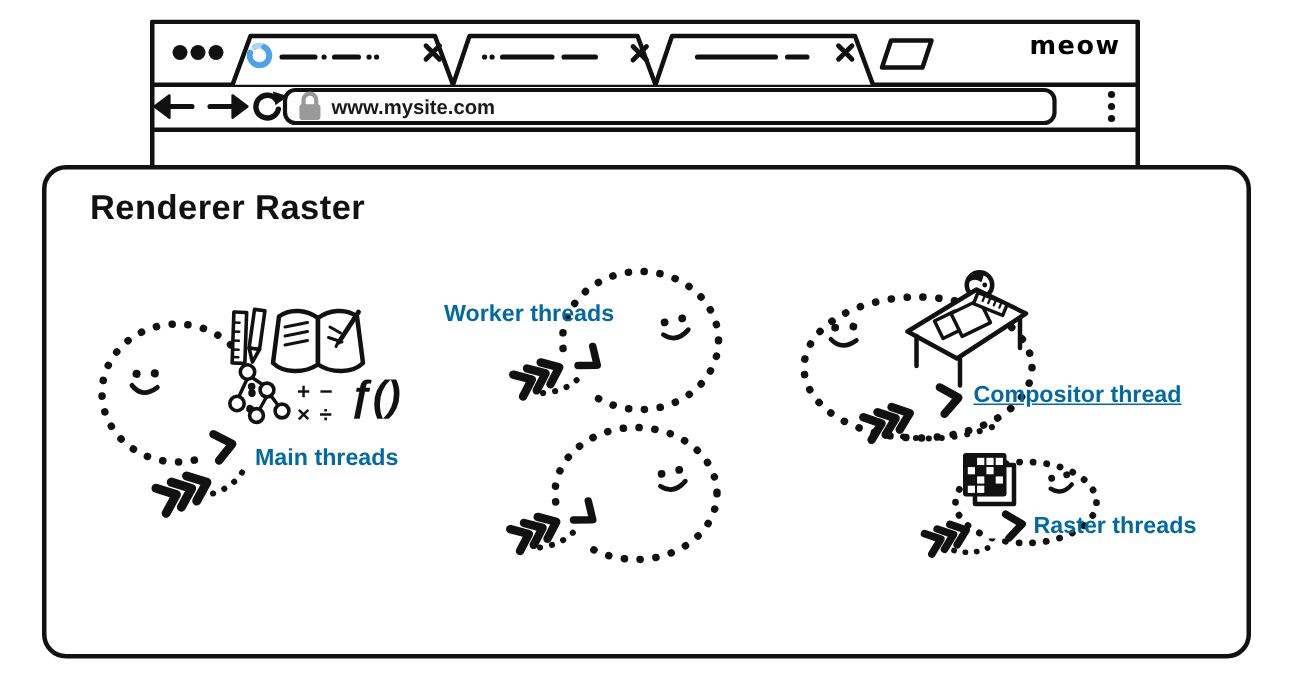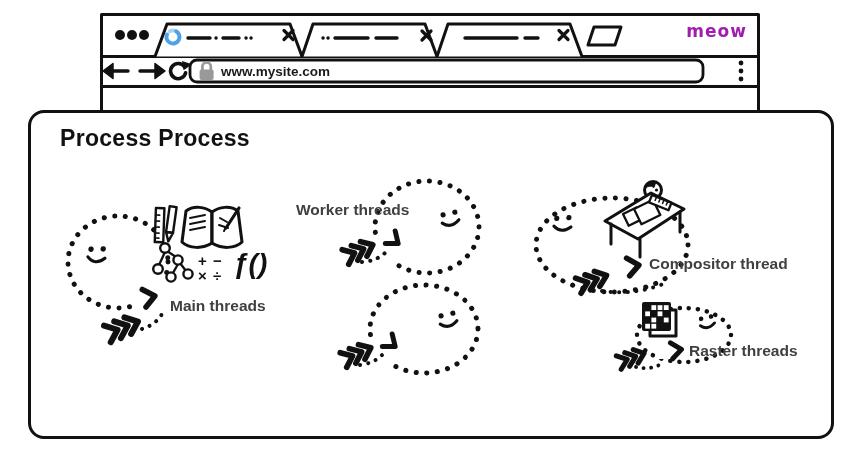--- a/index.html
+++ b/index.html
@@ -4,34 +4,34 @@
 <style>
   * { margin:0; padding:0; box-sizing:border-box; }
   html,body { width:865px; height:455px; background:#fff; overflow:hidden;
               font-family:"Liberation Sans", sans-serif; }
   #stage { position:relative; width:865px; height:455px; background:#fff; }
 
   
   #browser-window { position:absolute; left:100px; top:13px; width:660px; height:122px; z-index:1; }
   #browser-svg { position:absolute; left:0; top:0; }
   #brand { position:absolute; right:13px; top:8px; font-weight:700; font-size:17px;
-           letter-spacing:1px; color:#a21caf; font-family:"DejaVu Sans", sans-serif; }
+           letter-spacing:1px; color:#000000; font-family:"DejaVu Sans", sans-serif; }
 
   
   #renderer-box { position:absolute; left:28px; top:110px; width:806px; height:329px;
                   background:#fff; border:3.5px solid #111; border-radius:16px; z-index:2; }
   #renderer-title { position:absolute; left:29px; top:12px; font-size:23px; font-weight:700;
                     color:#111; letter-spacing:0.3px; }
 
   
   #diagram-svg { position:absolute; left:0; top:0; z-index:3; pointer-events:none; }
-  .lbl { position:absolute; z-index:4; font-weight:700; font-size:15.5px; color:#404040; white-space:nowrap; }
+  .lbl { position:absolute; z-index:4; font-weight:700; font-size:15.5px; color:#0369a1; white-space:nowrap; }
   #main-thread-label       { left:170px; top:297px; }
   #worker-threads-label    { left:296px; top:201px; }
-  #compositor-thread-label { left:649px; top:255px; }
+  #compositor-thread-label { left:649px; top:255px;text-decoration:underline; }
   #raster-thread-label     { left:689px; top:342px; }
 
   svg text { font-family:"Liberation Sans", sans-serif; }
 </style>
 </head>
 <body>
 
 <div id="stage">
 
   <div id="browser-window">
@@ -118,21 +118,21 @@
           <circle cx="641" cy="50" r="2.4"></circle>
             <circle cx="641" cy="58" r="2.4"></circle>
             <circle cx="641" cy="66" r="2.4"></circle>
         </g>
       </g>
     </svg>
     <div id="brand">meow</div>
   </div>
 
   <div id="renderer-box">
-    <div id="renderer-title">Process Process</div>
+    <div id="renderer-title">Renderer Raster</div>
   </div>
 
   <svg id="diagram-svg" width="865" height="455" viewBox="0 0 865 455">
     <g stroke="#111" fill="none" stroke-linecap="round" stroke-linejoin="round">
 
       <g>
         <ellipse cx="118" cy="262" rx="50" ry="46" stroke-width="5" stroke-dasharray="0.1 10.5"></ellipse>
         <rect x="133" y="279" width="42" height="32" fill="#fff" stroke="none"></rect>
         <g transform="translate(96,257) rotate(8)">
           <circle cx="-6" cy="-7" r="2.7" fill="#111" stroke="none"></circle>

